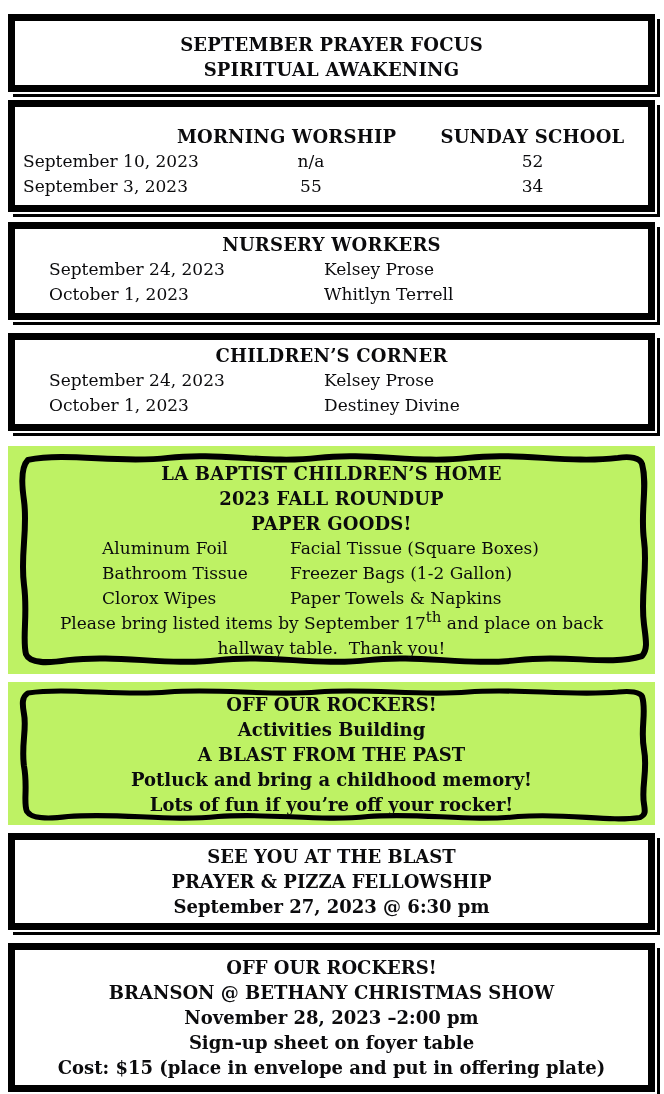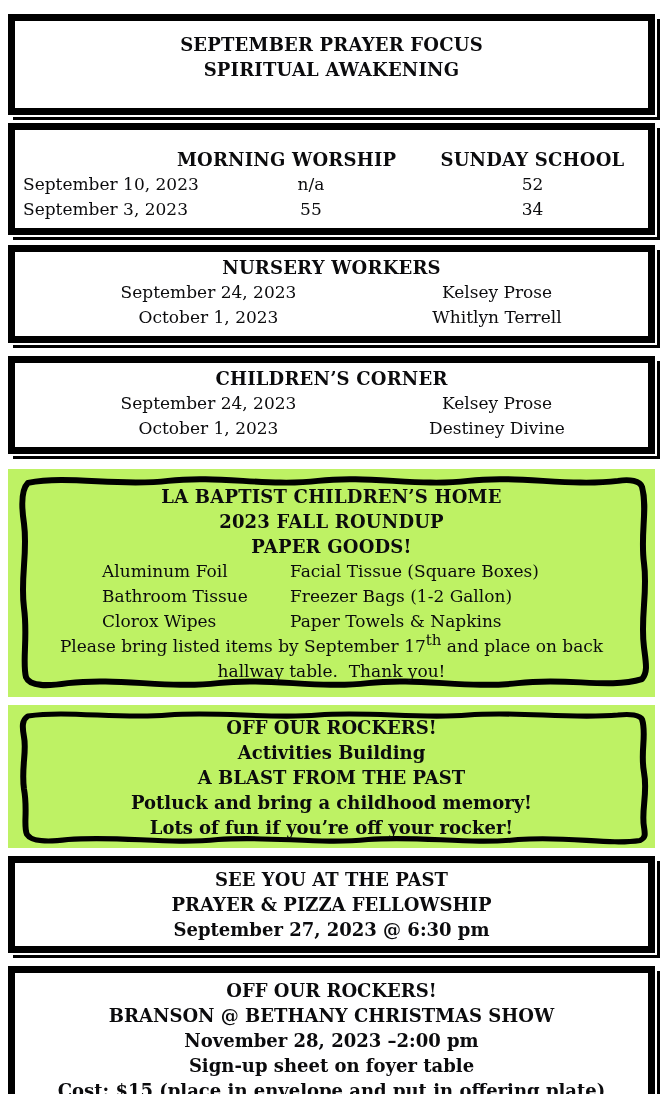--- a/index.html
+++ b/index.html
@@ -17,34 +17,34 @@
   .box {
     border: 7px solid #000;
     box-shadow: 2px 2px 0 0 #fff, 5px 5px 0 0 #000;
     background: #fff;
     text-align: center;
   }
   .caps { font-weight: bold; font-size: 18px; letter-spacing: 0.2px; }
   .boldline { font-weight: bold; font-size: 18px; }
 
   
-  .b1 { padding: 11px 0 26px; margin-bottom: 8px; }
+  .b1 { padding: 11px 0 3px; margin-bottom: 8px; }
 
   
   .b2 { padding: 17px 0 6px; margin-bottom: 10px; }
   .att { display: grid; grid-template-columns: 30% 33.5% 36.5%; }
   .att .c1 { text-align: left; padding-left: 8px; }
   .att .c2, .att .c3 { text-align: center; white-space: nowrap; }
   .att-head .c2 { transform: translateX(-28px); }
 
   
   .b3, .b4 { padding: 3px 0 6px; }
   .b3 { margin-bottom: 13px; }
   .b4 { margin-bottom: 15px; }
-  .roster { display: grid; grid-template-columns: 275px 1fr; padding-left: 56px; text-align: center; }
+  .roster { display: grid; grid-template-columns: 275px 1fr; padding-left: 34px; text-align: left; }
 
   
   .wavy { position: relative; text-align: center; background: #bef264; }
   .wavy > svg { position: absolute; left: 0; top: 0; width: 100%; height: 100%; }
   .wavy-inner { position: relative; }
   .b5 { padding: 15px 0 13px; margin-bottom: 8px; }
   .b6 { padding: 10px 0 8px; margin-bottom: 8px; }
   .goods { display: grid; grid-template-columns: 188px 1fr; padding-left: 94px; text-align: left; }
   .note { white-space: pre-wrap; padding: 0 30px; }
   .note sup { font-size: 15px; line-height: 0; }
@@ -149,21 +149,21 @@
   <div class="wavy-inner">
     <div class="boldline">OFF OUR ROCKERS!</div>
     <div class="boldline">Activities Building</div>
     <div class="boldline">A BLAST FROM THE PAST</div>
     <div class="boldline">Potluck and bring a childhood memory!</div>
     <div class="boldline">Lots of fun if you’re off your rocker!</div>
   </div>
 </div>
 
 <div class="box b7">
-  <div class="boldline">SEE YOU AT THE PAST</div>
+  <div class="boldline">SEE YOU AT THE BLAST</div>
   <div class="boldline">PRAYER &amp; PIZZA FELLOWSHIP</div>
   <div class="boldline">September 27, 2023 @ 6:30 pm</div>
 </div>
 
 <div class="box b8">
   <div class="boldline">OFF OUR ROCKERS!</div>
   <div class="boldline">BRANSON @ BETHANY CHRISTMAS SHOW</div>
   <div class="boldline">November 28, 2023 –2:00 pm</div>
   <div class="boldline">Sign-up sheet on foyer table</div>
   <div class="boldline">Cost: $15 (place in envelope and put in offering plate)</div>

